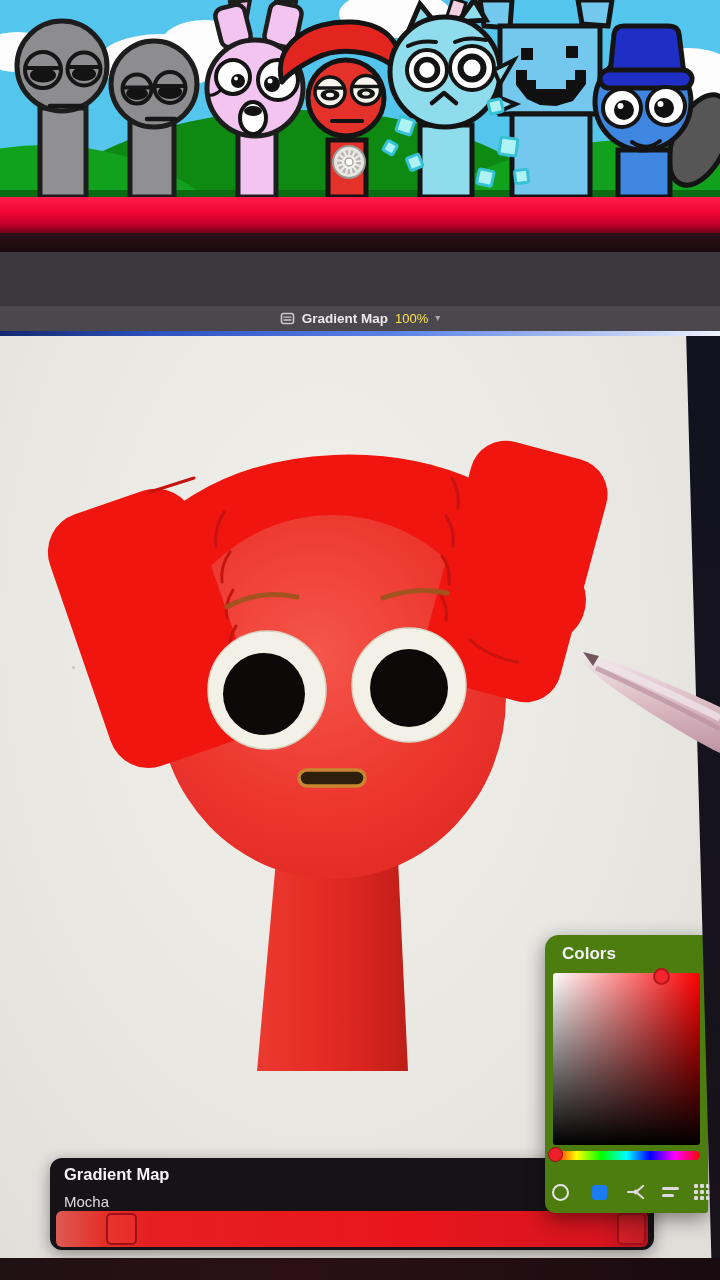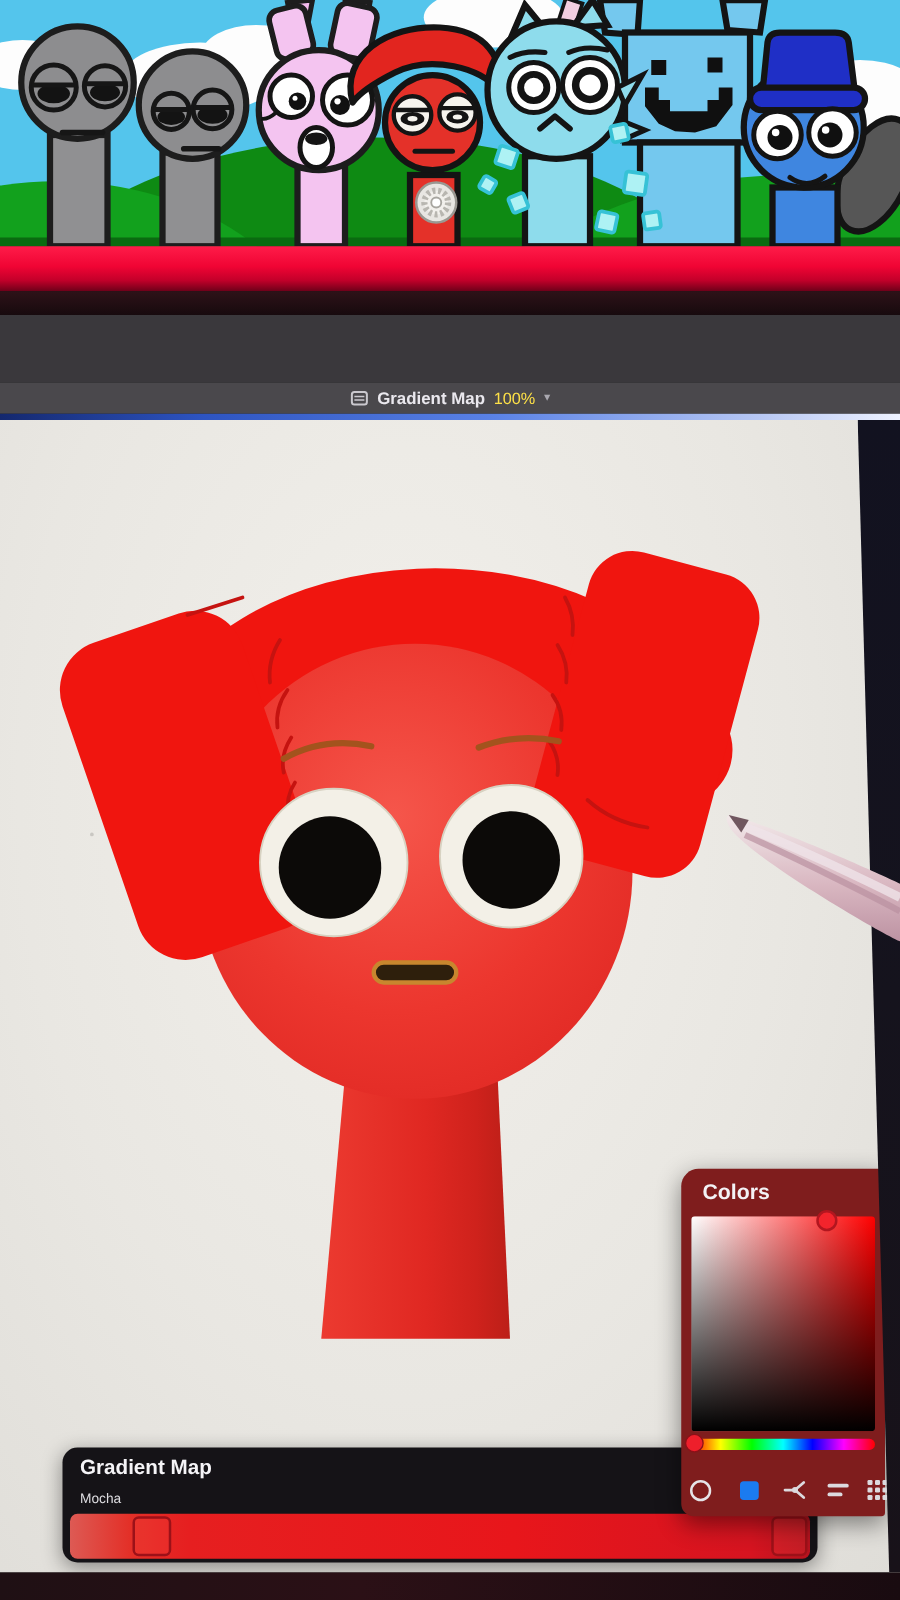--- a/index.html
+++ b/index.html
@@ -43,21 +43,21 @@
   #artwork,#stylus{left:0;top:336px;width:720px;height:922px;pointer-events:none;}
 
   
   .bezel{left:0;top:336px;width:720px;height:922px;pointer-events:none;
          background:linear-gradient(180deg,#121220 0%,#15131d 50%,#181219 100%);
          clip-path:polygon(95.3% 0%,100% 0%,100% 100%,98.8% 100%);}
   .bottomstrip{left:0;top:1258px;width:720px;height:22px;
                background:linear-gradient(90deg,#1f1014 0%,#2b1016 40%,#190b10 100%);}
 
   
-  .colors-panel{left:545px;top:935px;width:163px;height:278px;background:#7f1d1d;
+  .colors-panel{left:545px;top:935px;width:163px;height:278px;background:#4d7c0f;
                 border-radius:14px 3px 3px 10px;box-shadow:0 6px 20px rgba(0,0,0,.45);text-decoration:underline;}
   .colors-title{left:17px;top:9px;color:#f3f2f5;font-size:17px;font-weight:bold;}
   .satsq{left:8px;top:38px;width:147px;height:172px;border-radius:3px;
          background-image:linear-gradient(to bottom,rgba(0,0,0,0) 0%,#000 100%),
                           linear-gradient(to right,#ffffff 0%,#ff0000 100%);}
   .satknob{left:100px;top:33px;width:17px;height:17px;border-radius:50%;
            background:#f2242c;border:2.5px solid #b2161f;box-sizing:border-box;}
   .hue{left:8px;top:216px;width:147px;height:9px;border-radius:5px;
        background:linear-gradient(90deg,#f00 0%,#ff0 16%,#0f0 33%,#0ff 50%,#00f 66%,#f0f 83%,#f00 100%);}
   .hueknob{left:3px;top:212px;width:15px;height:15px;border-radius:50%;
@@ -68,21 +68,21 @@
   .classic{width:15px;height:15px;border-radius:3px;background:#1b7bf0;}
   .valbars{display:flex;flex-direction:column;gap:4px;align-items:flex-start;}
   .valbars i{display:block;height:2.8px;border-radius:2px;background:#dcdade;}
   .palgrid{display:grid;grid-template-columns:repeat(3,3.6px);gap:2.6px;}
   .palgrid i{width:3.6px;height:3.6px;background:#dcdade;border-radius:1px;}
 
   
   .gmap-panel{left:50px;top:1158px;width:604px;height:92px;background:#151317;
               border-radius:12px;box-shadow:0 4px 16px rgba(0,0,0,.4);}
   .gmap-title{left:14px;top:7px;color:#f5f4f7;font-size:16.5px;font-weight:bold;}
-  .gmap-preset{left:14px;top:35px;color:#dddce0;font-size:11px;}
+  .gmap-preset{left:14px;top:35px;color:#dddce0;font-size:15px;}
   .gbar{left:6px;top:53px;width:592px;height:36px;border-radius:6px;
         background:linear-gradient(90deg,#dd5a54 0%,#e33028 8%,#e61f20 16%,#e8161b 60%,#d61420 92%,#b5131e 100%);}
   .ghandle{top:1.5px;height:32px;border-radius:5px;border:2.5px solid #9c1118;
            box-sizing:border-box;background:rgba(255,80,70,.18);}
   .gh1{left:50px;width:31px;}
   .gh2{left:561px;width:29px;}
 
   .speck{width:3px;height:3px;border-radius:50%;background:#c9c7c2;}
 </style>
 </head>

